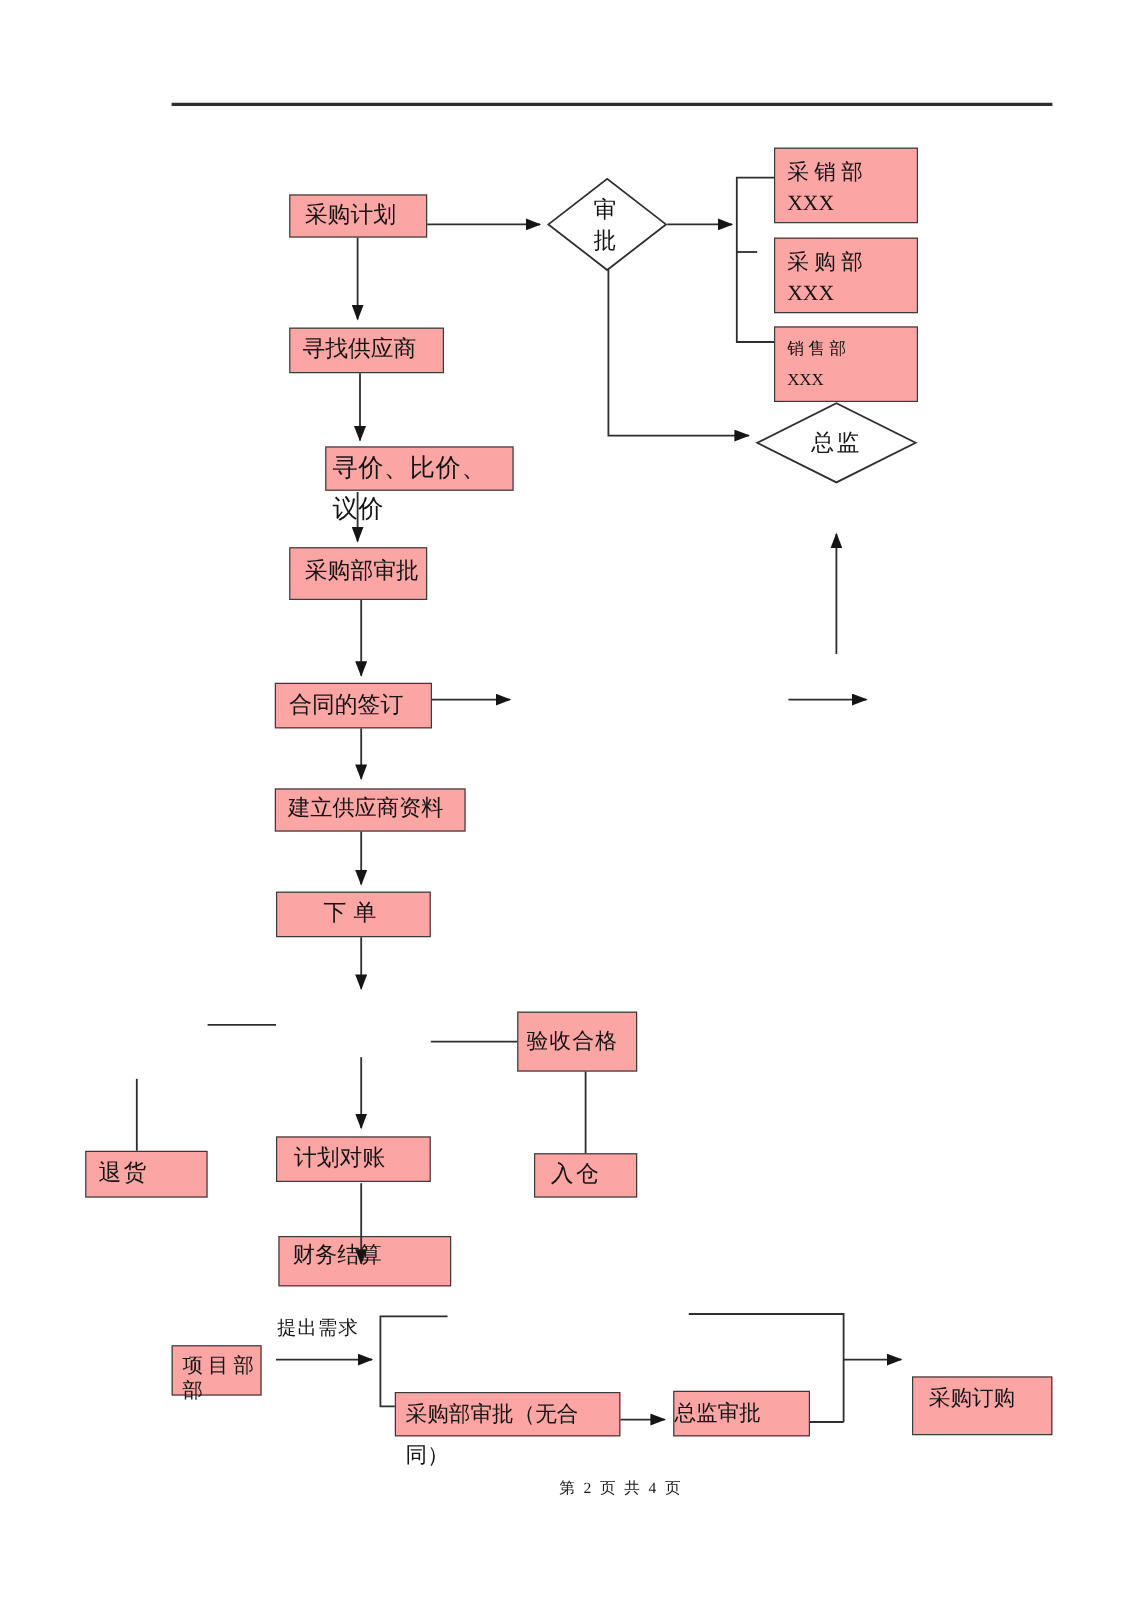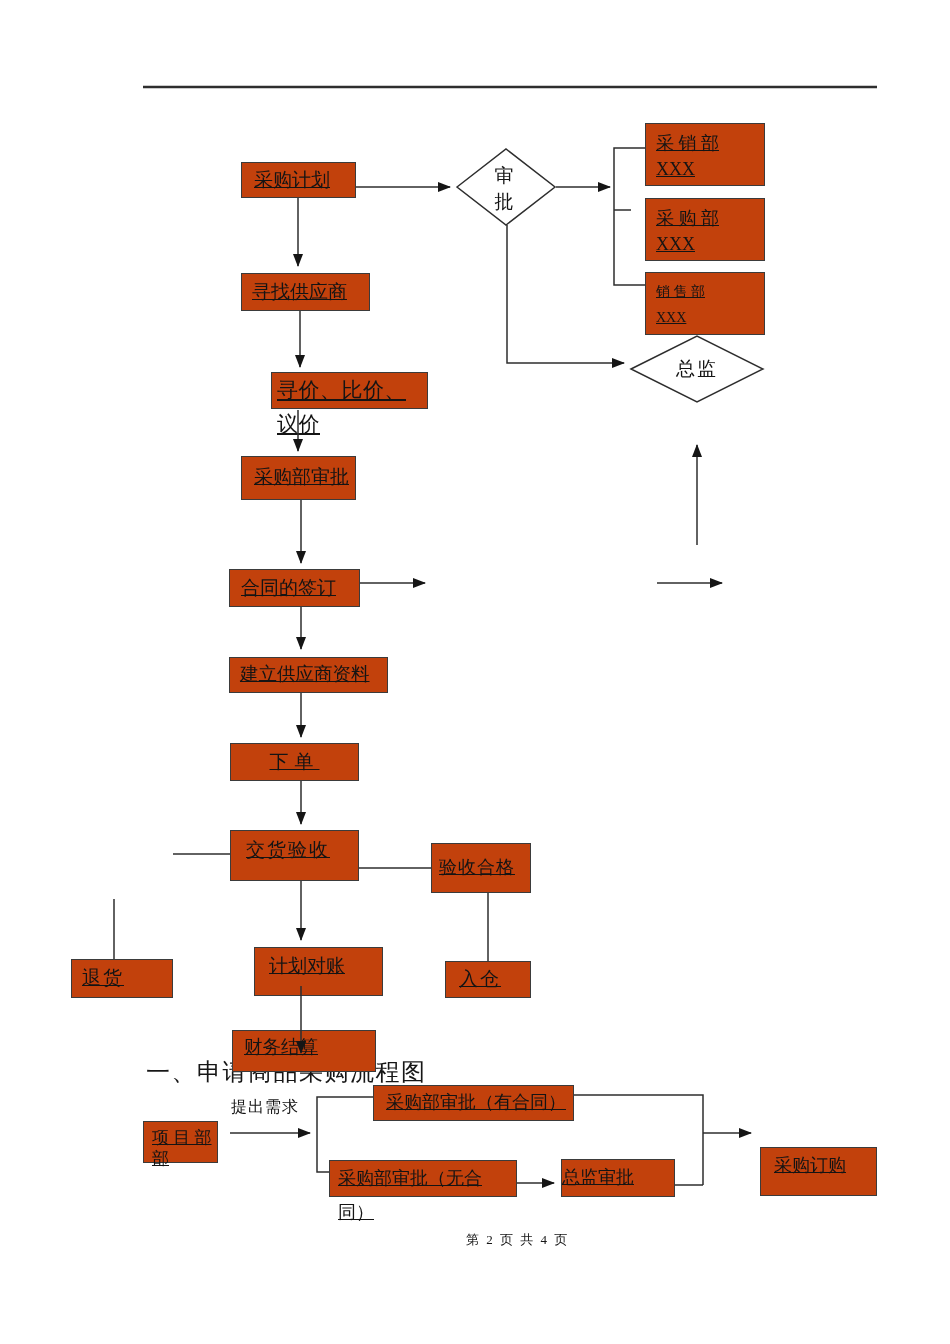--- a/index.html
+++ b/index.html
@@ -1,34 +1,33 @@
 <!DOCTYPE html>
 <html><head>
 <meta charset="utf-8">
 <style>
   html,body{margin:0;padding:0;background:#ffffff;}
   body{font-family:"Liberation Serif","DejaVu Serif",serif;color:#161616;}
   #page{position:relative;width:950px;height:1344px;background:#ffffff;overflow:hidden;}
   .node{
     position:absolute;z-index:2;box-sizing:border-box;
-    background:#c2410c;border:1.5px solid #3b3b3b;
-    font-size:19px;color:#141414;line-height:1.2;text-decoration:underline;
+    background:#fca5a5;border:1.5px solid #3b3b3b;
+    font-size:19px;color:#141414;line-height:1.2;
   }
   .node span{display:block;}
   .lbl{position:absolute;z-index:4;color:#141414;}
   #connectors{position:absolute;left:0;top:0;z-index:3;pointer-events:none;}
   #heading{position:absolute;left:146px;top:1056px;z-index:1;font-size:24px;letter-spacing:1.5px;white-space:nowrap;}
   #footer{position:absolute;left:466px;top:1231px;z-index:2;font-size:13px;letter-spacing:2px;white-space:nowrap;}
 </style>
 </head>
 <body>
 
 <div id="page">
 
-  <div id="heading">一、申请商品采购流程图</div>
 
   <div class="node" style="left:241px;top:162px;width:115px;height:36px;padding-left:12px;line-height:33px;">
     <span>采购计划</span>
   </div>
 
   <div class="node" style="left:241px;top:273px;width:129px;height:38px;padding-left:10px;line-height:35px;">
     <span>寻找供应商</span>
   </div>
 
   <div class="node" style="left:227px;top:372px;width:157px;height:37px;padding-left:5px;line-height:34px;font-size:21px;letter-spacing:0.5px;margin-left:44px;">
@@ -44,34 +43,31 @@
   </div>
 
   <div class="node" style="left:229px;top:657px;width:159px;height:36px;padding-left:10px;line-height:33px;font-size:18.5px;">
     <span>建立供应商资料</span>
   </div>
 
   <div class="node" style="left:230px;top:743px;width:129px;height:38px;line-height:35px;text-align:center;letter-spacing:6px;">
     <span>下单</span>
   </div>
 
-  <div class="node" style="left:230px;top:830px;width:129px;height:51px;padding-left:15px;line-height:38px;letter-spacing:2px;">
-    <span>交货验收</span>
-  </div>
 
 
   <div class="node" style="left:431px;top:843px;width:100px;height:50px;padding-left:7px;line-height:46px;font-size:18px;letter-spacing:1px;">
     <span>验收合格</span>
   </div>
 
   <div class="node" style="left:71px;top:959px;width:102px;height:39px;padding-left:10px;line-height:36px;letter-spacing:2px;">
     <span>退货</span>
   </div>
 
-  <div class="node" style="left:230px;top:947px;width:129px;height:49px;padding-left:14px;line-height:36px;margin-left:24px;">
+  <div class="node" style="left:230px;top:947px;width:129px;height:38px;padding-left:14px;line-height:36px;">
     <span>计划对账</span>
   </div>
 
   <div class="node" style="left:445px;top:961px;width:86px;height:37px;padding-left:13px;line-height:34px;letter-spacing:2px;">
     <span>入仓</span>
   </div>
 
   <div class="node" style="left:232px;top:1030px;width:144px;height:42px;padding:5px 0 0 11px;font-size:18.5px;">
     <span>财务结算</span>
   </div>
@@ -94,23 +90,20 @@
   <div class="lbl" style="left:493px;top:163px;width:22px;font-size:19px;line-height:26px;word-break:break-all;text-align:center;">审批</div>
   <div class="lbl" style="left:660px;top:356px;width:74px;font-size:19px;letter-spacing:2px;text-align:center;">总监</div>
 
   <div class="node" style="left:143px;top:1121px;width:75px;height:42px;padding:5px 0 0 8px;line-height:21px;font-size:17px;overflow:visible;">
     <span>项 目 部</span>
     <span>部</span>
   </div>
 
   <div class="lbl" style="left:231px;top:1097px;font-size:16px;letter-spacing:1px;">提出需求</div>
 
-  <div class="node" style="left:373px;top:1085px;width:201px;height:36px;padding-left:12px;line-height:33px;font-size:18px;">
-    <span>采购部审批（有合同）</span>
-  </div>
 
   <div class="node" style="left:329px;top:1160px;width:188px;height:37px;padding-left:8px;line-height:34px;font-size:18px;">
     <span>采购部审批（无合同）</span>
   </div>
 
   <div class="node" style="left:561px;top:1159px;width:114px;height:38px;line-height:35px;font-size:18px;">
     <span>总监审批</span>
   </div>
 
   <div class="node" style="left:760px;top:1147px;width:117px;height:49px;padding:7px 0 0 13px;font-size:18px;">

